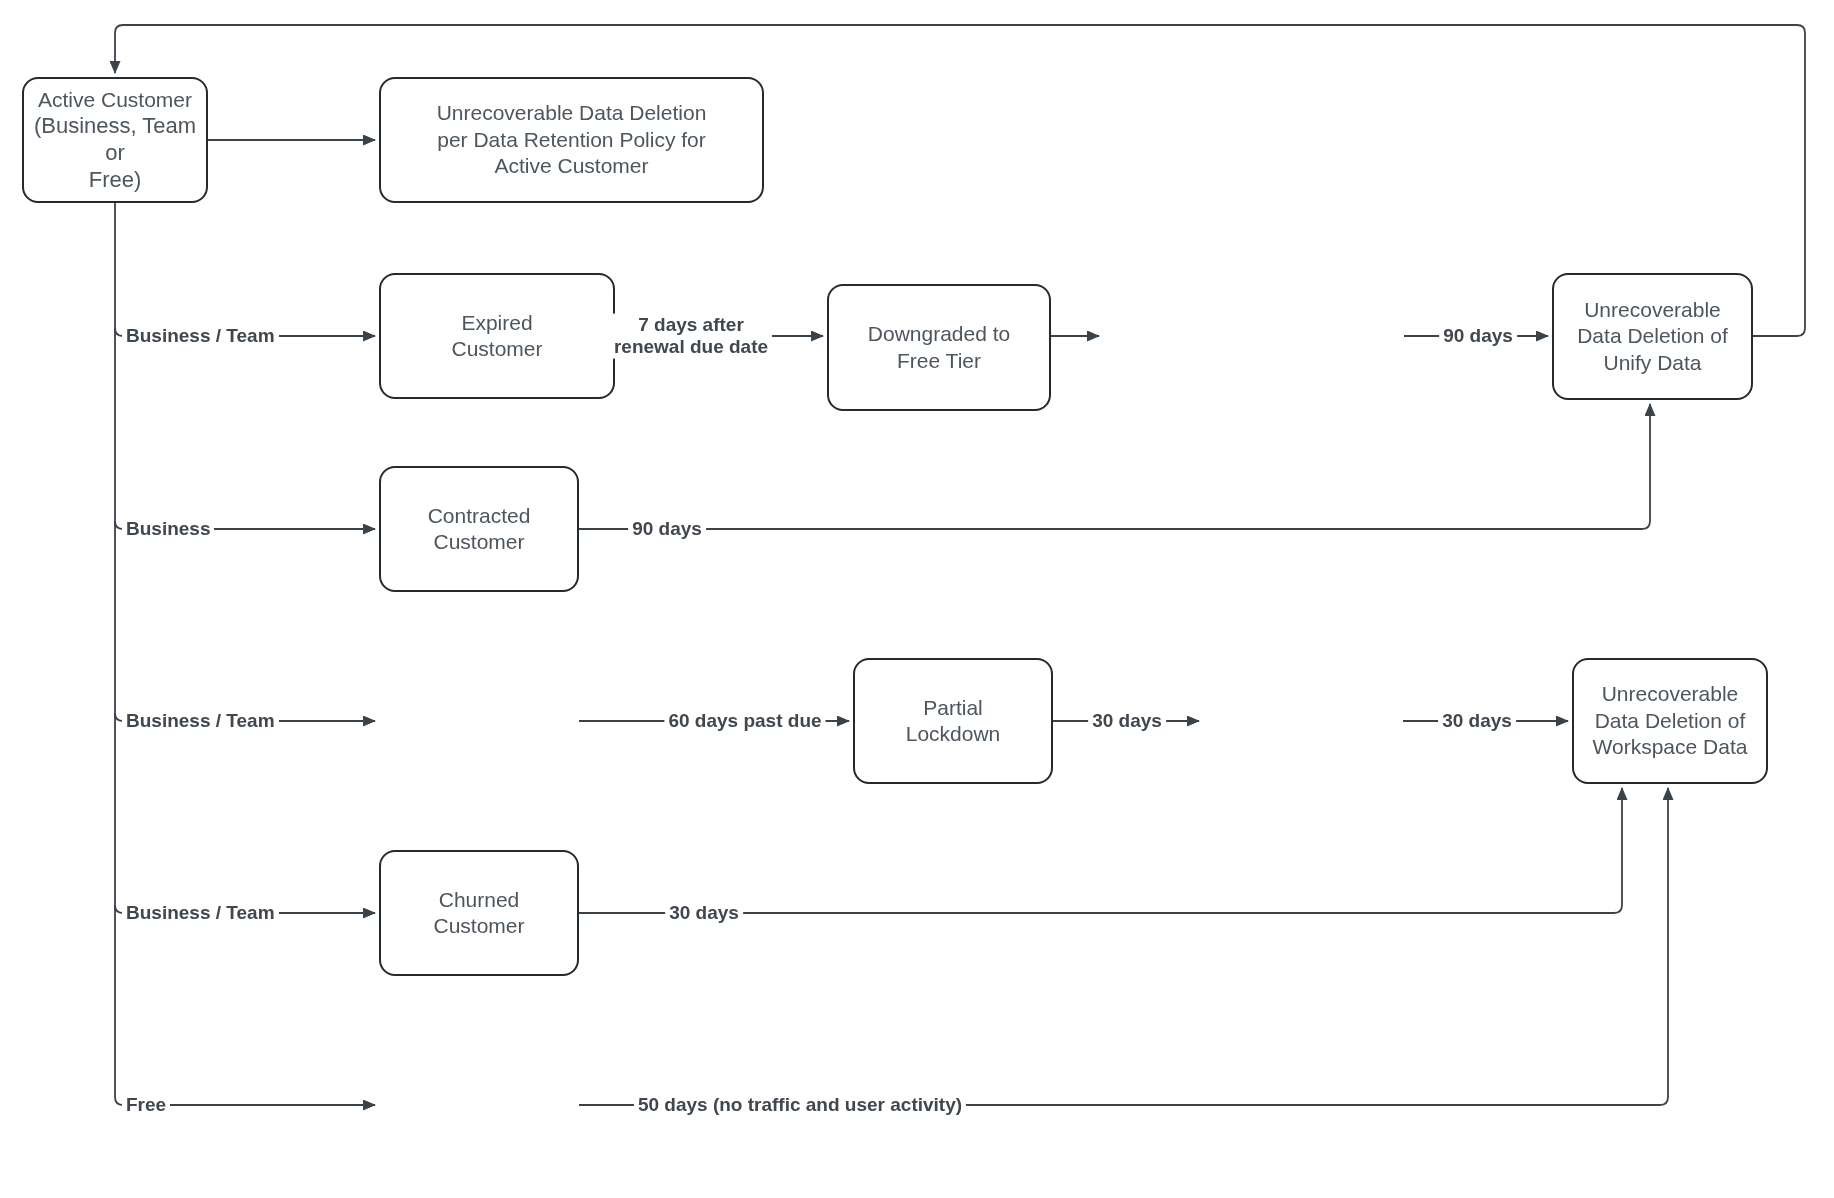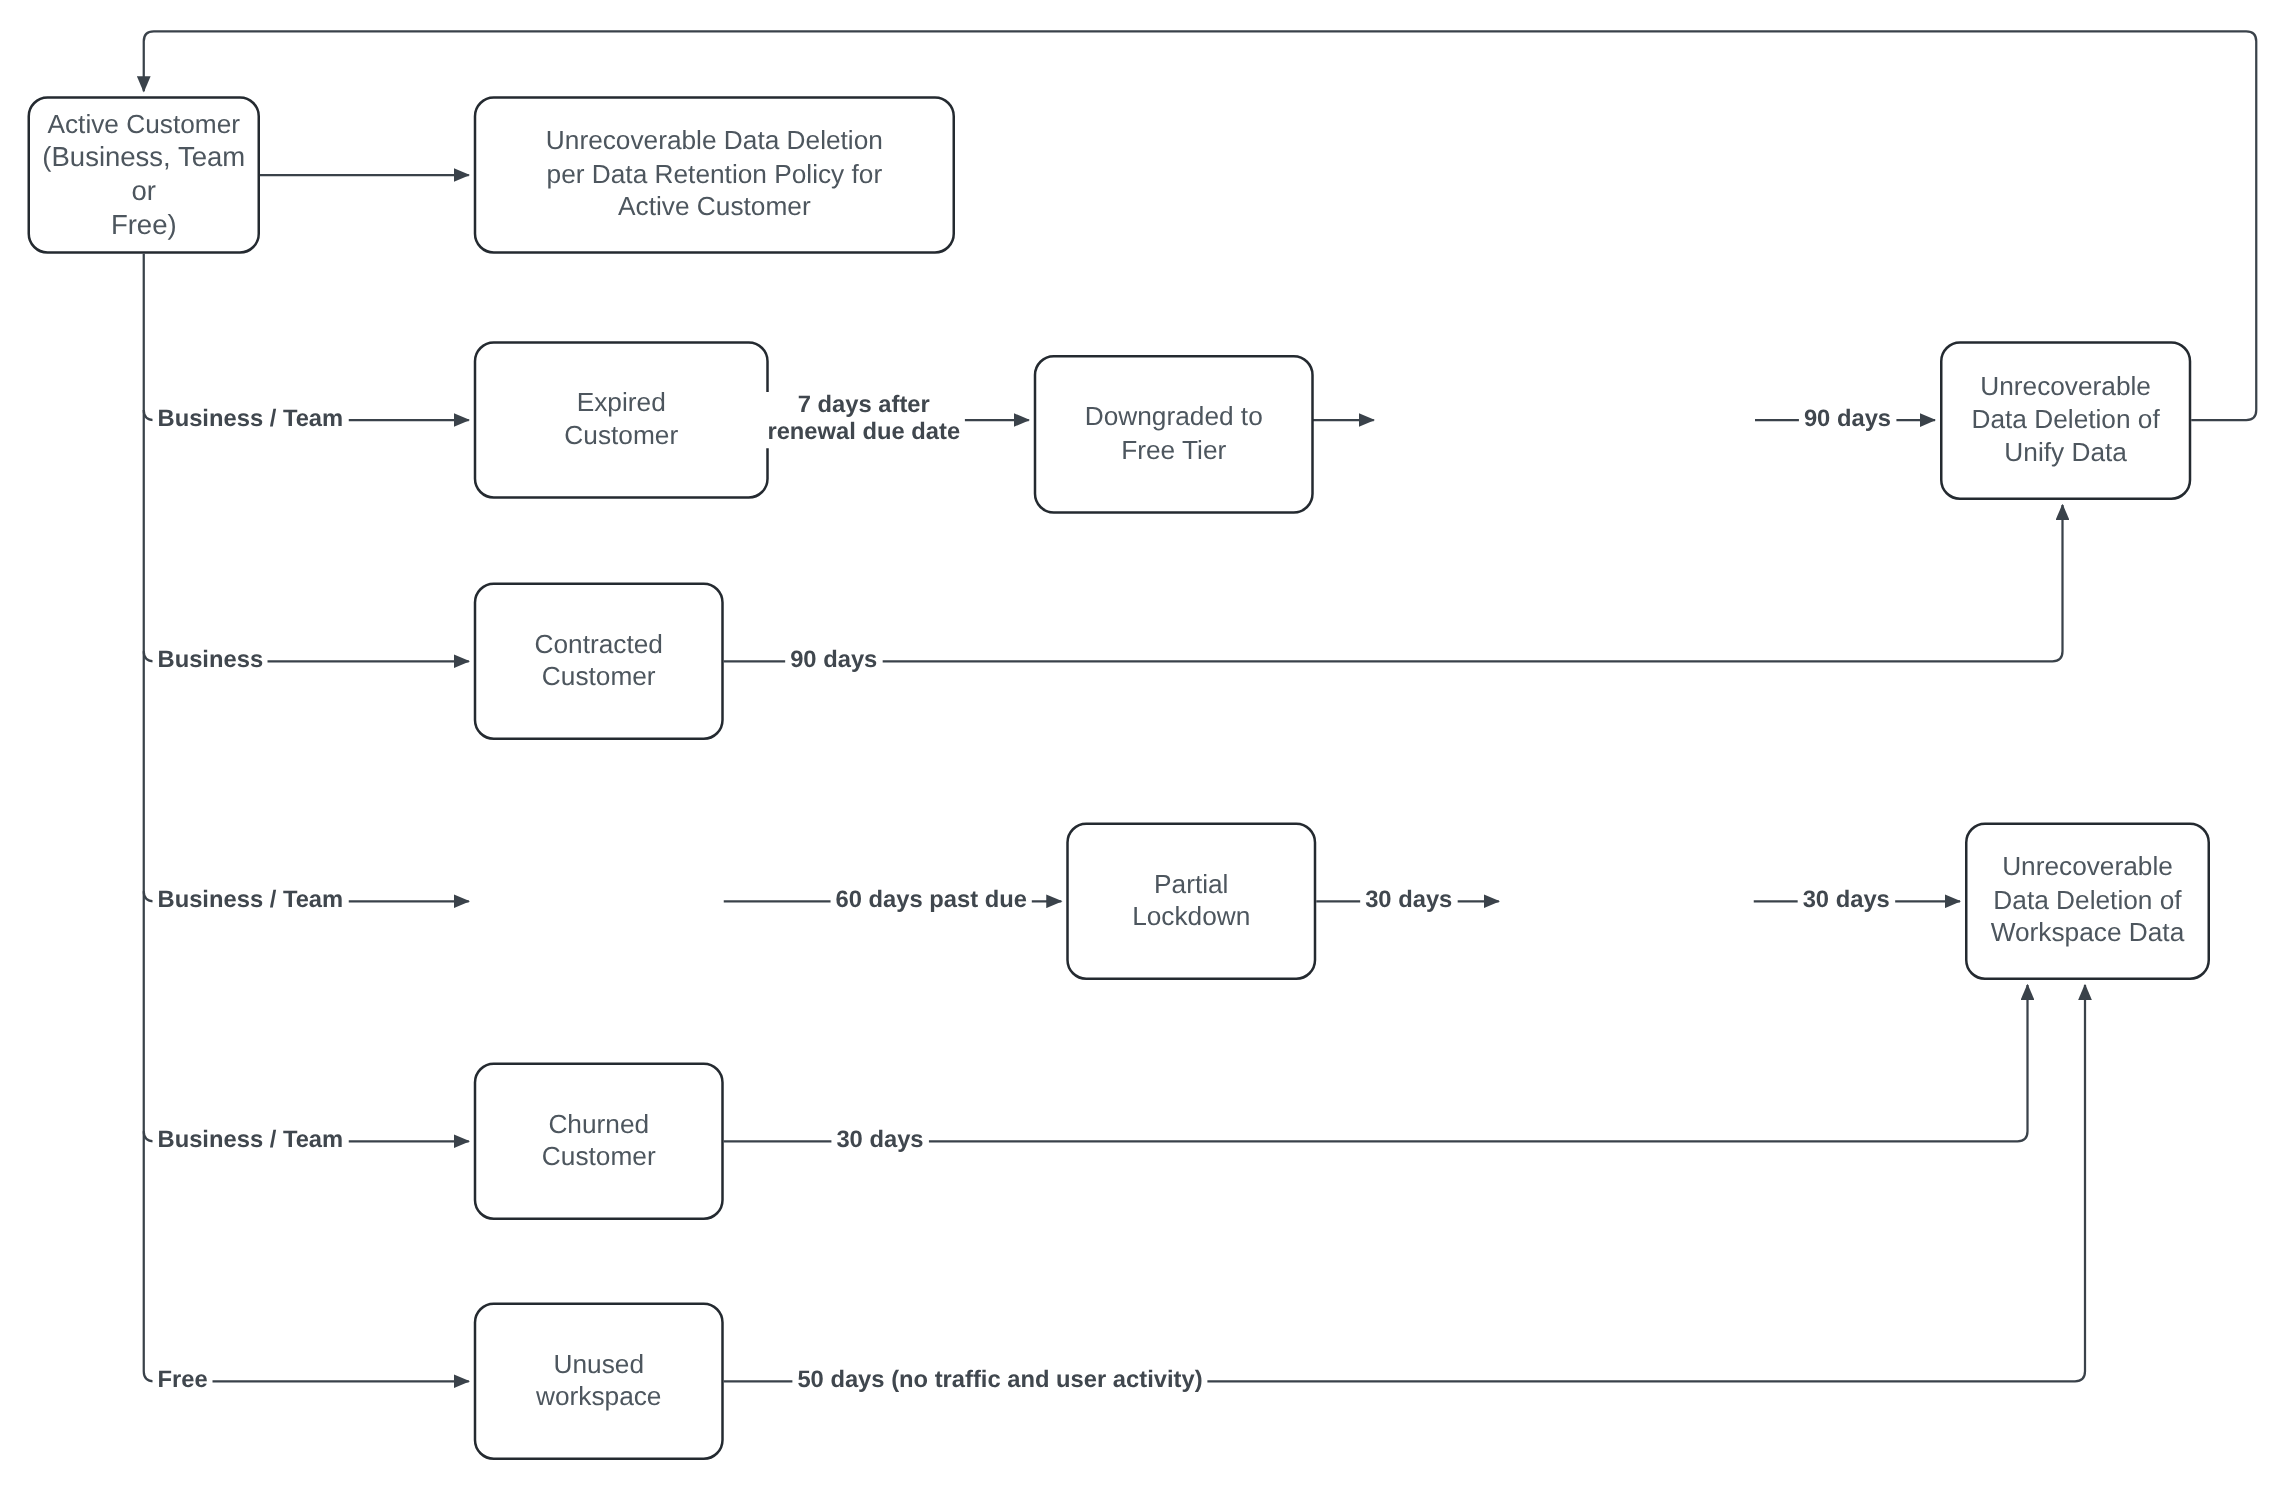--- a/index.html
+++ b/index.html
@@ -130,24 +130,20 @@
     <span>Unrecoverable
 Data Deletion of
 Workspace Data</span>
   </div>
 
   <div class="node" style="left:379px;top:850px;width:200px;height:126px;">
     <span>Churned
 Customer</span>
   </div>
 
-  <div class="node" style="left:379px;top:1042px;width:200px;height:126px;">
-    <span>Unused
-workspace</span>
-  </div>
 
   <div class="edge-label branch" style="left:122px;top:336px;">Business / Team</div>
   <div class="edge-label branch" style="left:122px;top:529px;">Business</div>
   <div class="edge-label branch" style="left:122px;top:721px;">Business / Team</div>
   <div class="edge-label branch" style="left:122px;top:913px;">Business / Team</div>
   <div class="edge-label branch" style="left:122px;top:1105px;">Free</div>
 
   <div class="edge-label centered" style="left:691px;top:336px;">7 days after
 renewal due date</div>
   <div class="edge-label centered" style="left:1478px;top:336px;">90 days</div>

